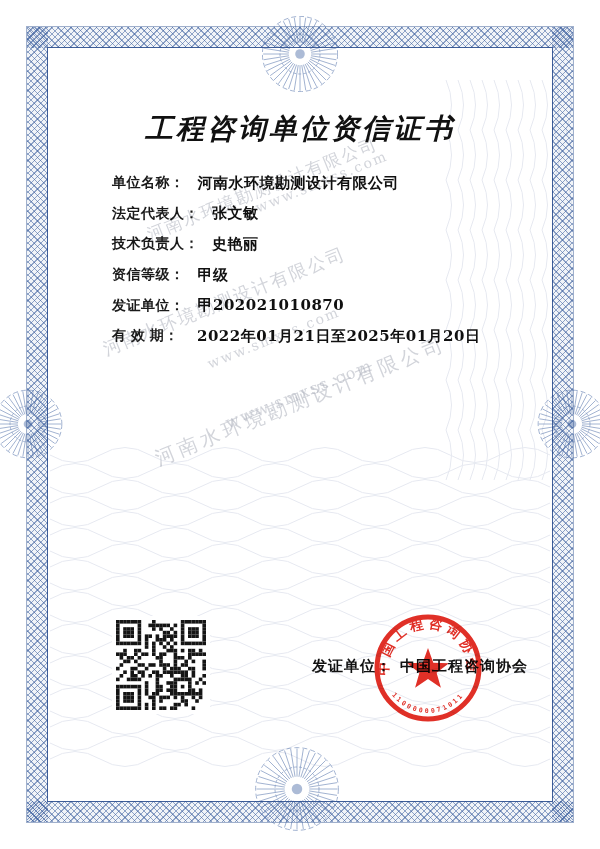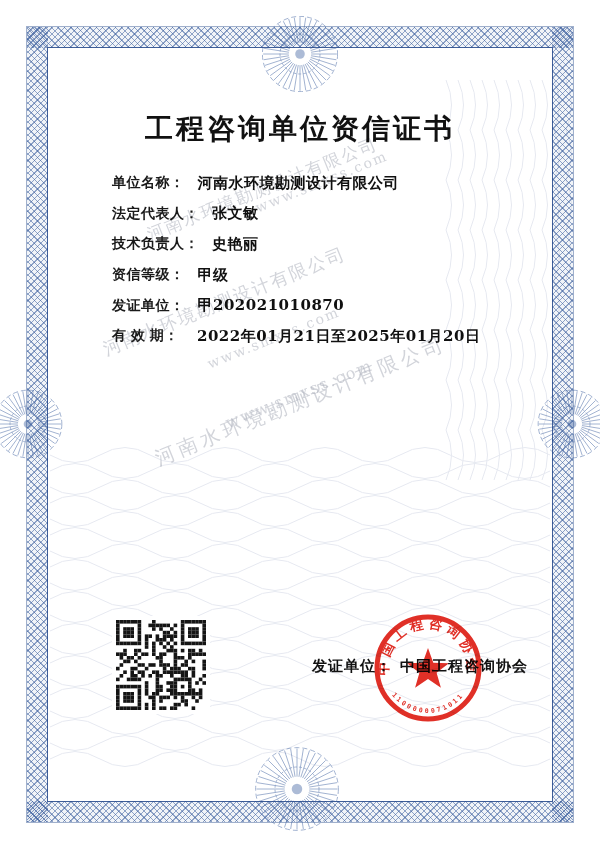--- a/index.html
+++ b/index.html
@@ -28,21 +28,21 @@
       transform:rotate(-22deg);transform-origin:left center;
       font-family:"DejaVu Serif",serif;letter-spacing:2px;}
   .wm1{left:148px;top:224px;font-size:17px;}
   .wm2{left:256px;top:200px;font-size:14px;}
   .wm3{left:104px;top:338px;font-size:18px;}
   .wm4{left:208px;top:356px;font-size:14px;}
   .wm5{left:156px;top:446px;font-size:20px;letter-spacing:4px;}
   .wm6{left:226px;top:414px;font-size:16px;}
 
   .title{position:absolute;left:0;right:0;top:110px;margin:0;text-align:center;
-         font-size:28px;font-weight:bold;letter-spacing:3px;color:#111;}
+         font-size:28px;font-weight:bold;letter-spacing:3px;color:#111;font-style:italic;}
 
   .fields{position:absolute;left:112px;top:168px;right:60px;}
   .row{height:30.6px;display:flex;align-items:center;}
   .lbl{font-weight:bold;font-size:14px;color:#1a1a1a;min-width:72px;letter-spacing:.5px;}
   .val{font-family:"DejaVu Serif",serif;font-size:15px;color:#101010;margin-left:13px;
        font-weight:bold;letter-spacing:.5px;}
 
   .qr{position:absolute;left:112px;top:616px;width:98px;height:98px;background:#fff;}
 
   .issuer{position:absolute;left:312px;top:657px;font-size:15px;font-weight:bold;color:#111;

